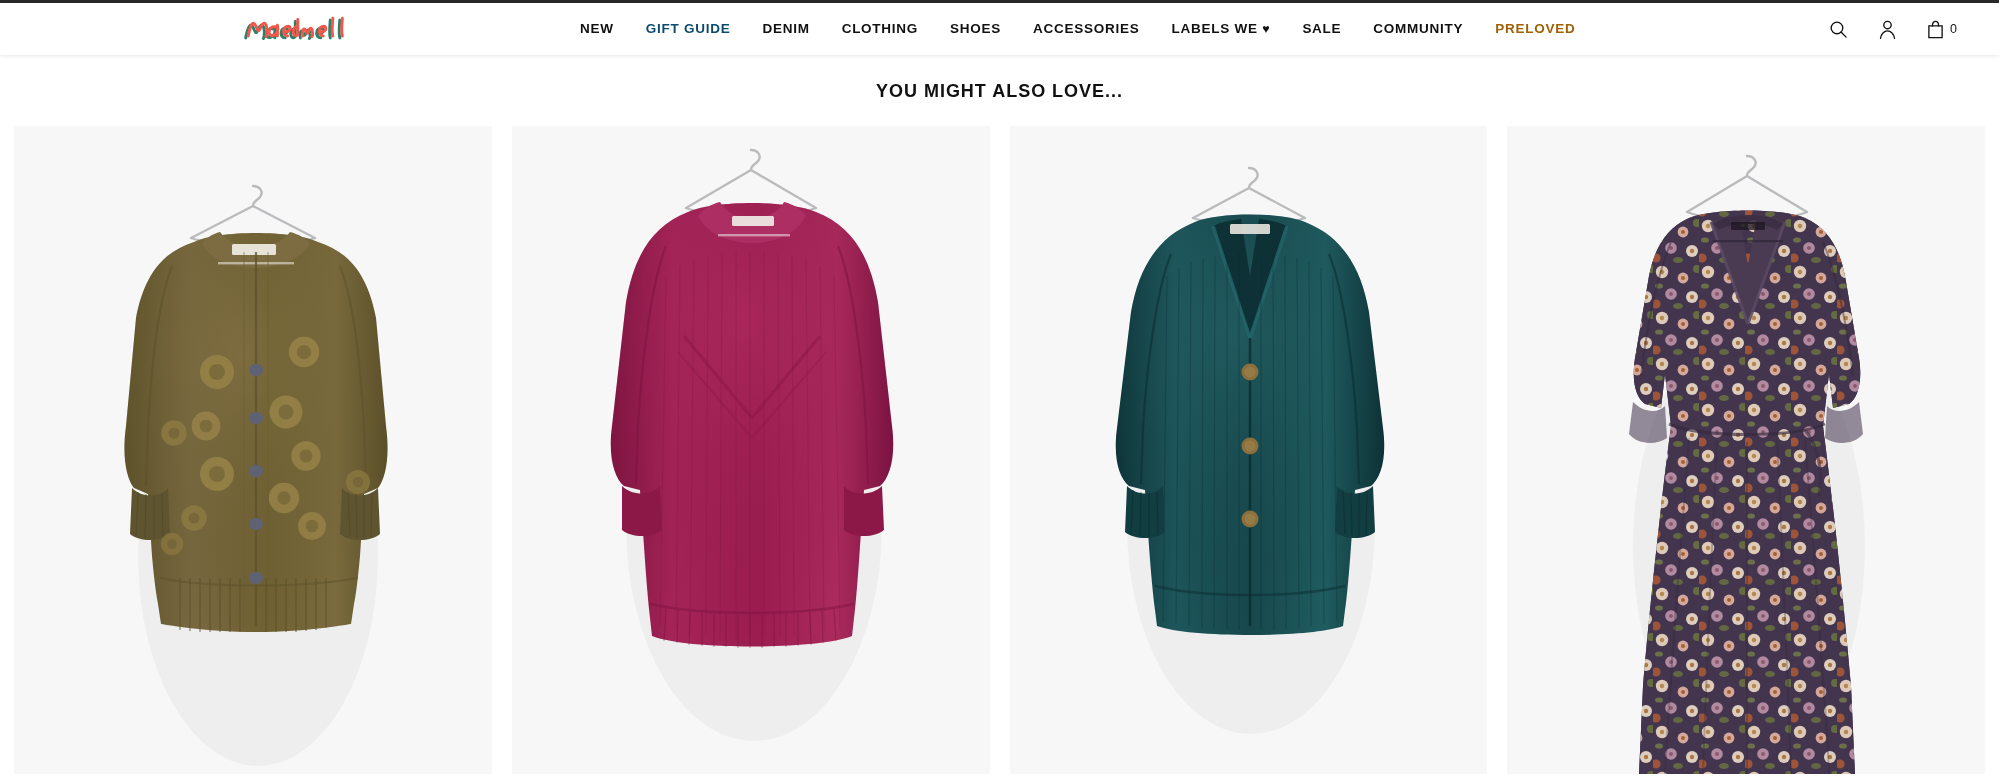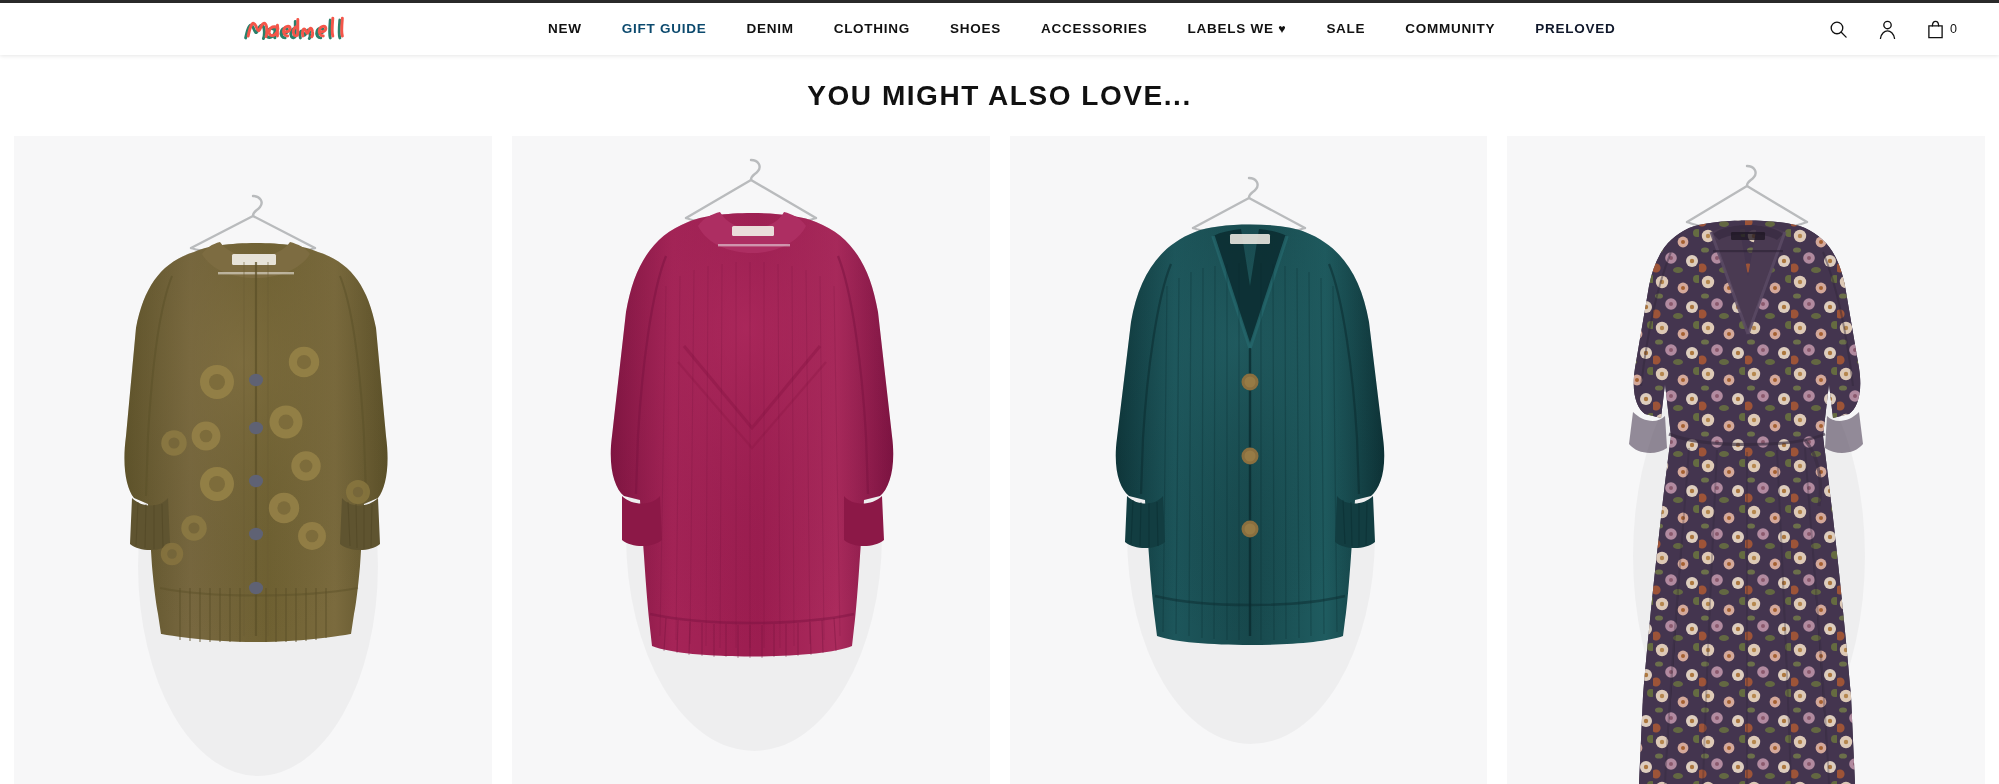--- a/index.html
+++ b/index.html
@@ -35,41 +35,41 @@
     top:50%;
     transform:translateY(-50%);
     width:140px;
     height:34px;
     cursor:pointer;
   }
   .logo-wrap svg { display:block; width:140px; height:34px; }
 
   .nav {
     position:absolute;
-    left:532px;
+    left:564px;
     top:50%;
     transform:translateY(-50%);
     display:flex;
     align-items:center;
-    gap:8px;
+    gap:0;
   }
   .nav-item {
     font-size:13.5px;
     font-weight:bold;
     letter-spacing:.055em;
     color:#111111;
     text-transform:uppercase;
     padding:4px 16px;
     white-space:nowrap;
     cursor:pointer;
     text-decoration:none;
     line-height:1;
   }
   .nav-item.accent-gift { color:#0c4a6e; }
-  .nav-item.accent-preloved { color:#0f172a; }
+  .nav-item.accent-preloved { color:#a16207; }
   .nav-item .heart { font-size:12.5px; }
 
   .icons {
     position:absolute;
     right:42px;
     top:50%;
     transform:translateY(-50%);
     display:flex;
     align-items:center;
     gap:30px;
@@ -85,21 +85,21 @@
   .bag-count {
     font-size:12.5px;
     color:#111;
     line-height:1;
     font-weight:400;
   }
 
   
   .section-title {
     text-align:center;
-    font-size:28px;
+    font-size:18px;
     font-weight:bold;
     letter-spacing:.055em;
     color:#111111;
     padding-top:27px;
     padding-bottom:0;
     line-height:1;
     text-transform:uppercase;
   }
 
   

